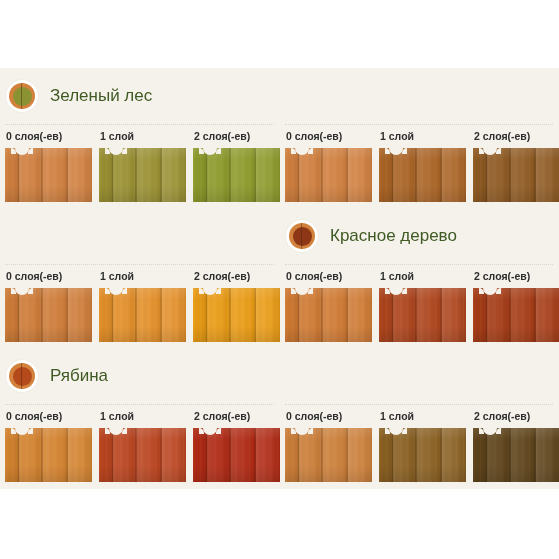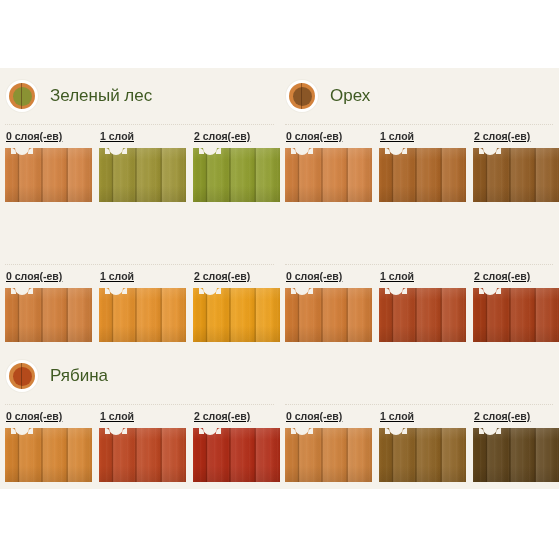--- a/index.html
+++ b/index.html
@@ -125,21 +125,20 @@
     position: absolute;
     left: 5px;
     top: 62px;
     width: 274px;
     display: flex;
     gap: 7px;
   }
   .coat {
     width: 87px;
     flex: 0 0 87px;
-    text-decoration: underline;
   }
   .coat-label {
     font-size: 10.5px;
     line-height: 13px;
     font-weight: bold;
     color: #2e2e2e;
     margin: 0 0 5px 1px;
     white-space: nowrap;
   }
 
@@ -257,94 +256,94 @@
               <span class="planks"></span>
               <span class="grain"></span>
               <span class="shade"></span>
               <span class="notch" style="background: rgb(245, 242, 235);"></span>
             </div>
           </div>
         </div>
       </div>
 
       <div class="group">
+        <div class="rule" style="border-top-color: rgb(221, 215, 203);"></div>
+        <div class="coats">
+          <div class="coat">
+            <div class="coat-label" style="color: rgb(46, 46, 46);">0 слоя(-ев)</div>
+            <div class="swatch" style="background: rgb(209, 128, 63);">
+              <span class="planks"></span>
+              <span class="grain"></span>
+              <span class="shade"></span>
+              <span class="notch" style="background: rgb(245, 242, 235);"></span>
+            </div>
+          </div>
+          <div class="coat">
+            <div class="coat-label" style="color: rgb(46, 46, 46);">1 слой</div>
+            <div class="swatch" style="background: rgb(171, 101, 38);">
+              <span class="planks"></span>
+              <span class="grain"></span>
+              <span class="shade"></span>
+              <span class="notch" style="background: rgb(245, 242, 235);"></span>
+            </div>
+          </div>
+          <div class="coat">
+            <div class="coat-label" style="color: rgb(46, 46, 46);">2 слоя(-ев)</div>
+            <div class="swatch" style="background: rgb(143, 90, 34);">
+              <span class="planks"></span>
+              <span class="grain"></span>
+              <span class="shade"></span>
+              <span class="notch" style="background: rgb(245, 242, 235);"></span>
+            </div>
+          </div>
+        </div>
+      </div>
+
+      <div class="group">
+        <div class="rule" style="border-top-color: rgb(221, 215, 203);"></div>
+        <div class="coats">
+          <div class="coat">
+            <div class="coat-label" style="color: rgb(46, 46, 46);">0 слоя(-ев)</div>
+            <div class="swatch" style="background: rgb(207, 124, 56);">
+              <span class="planks"></span>
+              <span class="grain"></span>
+              <span class="shade"></span>
+              <span class="notch" style="background: rgb(245, 242, 235);"></span>
+            </div>
+          </div>
+          <div class="coat">
+            <div class="coat-label" style="color: rgb(46, 46, 46);">1 слой</div>
+            <div class="swatch" style="background: rgb(228, 144, 42);">
+              <span class="planks"></span>
+              <span class="grain"></span>
+              <span class="shade"></span>
+              <span class="notch" style="background: rgb(245, 242, 235);"></span>
+            </div>
+          </div>
+          <div class="coat">
+            <div class="coat-label" style="color: rgb(46, 46, 46);">2 слоя(-ев)</div>
+            <div class="swatch" style="background: rgb(234, 156, 21);">
+              <span class="planks"></span>
+              <span class="grain"></span>
+              <span class="shade"></span>
+              <span class="notch" style="background: rgb(245, 242, 235);"></span>
+            </div>
+          </div>
+        </div>
+      </div>
+
+      <div class="group">
         <div class="group-head">
           <span class="dot">
             <span class="ring" style="background: rgb(210, 130, 60);">
-              <span class="core" style="background: rgb(138, 86, 38);"></span>
+              <span class="core" style="background: rgb(141, 55, 22);"></span>
             </span>
           </span>
-          <span class="group-name" style="color: rgb(63, 90, 34);">Орех</span>
-        </div>
-        <div class="rule" style="border-top-color: rgb(221, 215, 203);"></div>
-        <div class="coats">
-          <div class="coat">
-            <div class="coat-label" style="color: rgb(46, 46, 46);">0 слоя(-ев)</div>
-            <div class="swatch" style="background: rgb(209, 128, 63);">
-              <span class="planks"></span>
-              <span class="grain"></span>
-              <span class="shade"></span>
-              <span class="notch" style="background: rgb(245, 242, 235);"></span>
-            </div>
-          </div>
-          <div class="coat">
-            <div class="coat-label" style="color: rgb(46, 46, 46);">1 слой</div>
-            <div class="swatch" style="background: rgb(171, 101, 38);">
-              <span class="planks"></span>
-              <span class="grain"></span>
-              <span class="shade"></span>
-              <span class="notch" style="background: rgb(245, 242, 235);"></span>
-            </div>
-          </div>
-          <div class="coat">
-            <div class="coat-label" style="color: rgb(46, 46, 46);">2 слоя(-ев)</div>
-            <div class="swatch" style="background: rgb(143, 90, 34);">
-              <span class="planks"></span>
-              <span class="grain"></span>
-              <span class="shade"></span>
-              <span class="notch" style="background: rgb(245, 242, 235);"></span>
-            </div>
-          </div>
-        </div>
-      </div>
-
-      <div class="group">
-        <div class="rule" style="border-top-color: rgb(221, 215, 203);"></div>
-        <div class="coats">
-          <div class="coat">
-            <div class="coat-label" style="color: rgb(46, 46, 46);">0 слоя(-ев)</div>
-            <div class="swatch" style="background: rgb(207, 124, 56);">
-              <span class="planks"></span>
-              <span class="grain"></span>
-              <span class="shade"></span>
-              <span class="notch" style="background: rgb(245, 242, 235);"></span>
-            </div>
-          </div>
-          <div class="coat">
-            <div class="coat-label" style="color: rgb(46, 46, 46);">1 слой</div>
-            <div class="swatch" style="background: rgb(228, 144, 42);">
-              <span class="planks"></span>
-              <span class="grain"></span>
-              <span class="shade"></span>
-              <span class="notch" style="background: rgb(245, 242, 235);"></span>
-            </div>
-          </div>
-          <div class="coat">
-            <div class="coat-label" style="color: rgb(46, 46, 46);">2 слоя(-ев)</div>
-            <div class="swatch" style="background: rgb(234, 156, 21);">
-              <span class="planks"></span>
-              <span class="grain"></span>
-              <span class="shade"></span>
-              <span class="notch" style="background: rgb(245, 242, 235);"></span>
-            </div>
-          </div>
-        </div>
-      </div>
-
-      <div class="group">
+          <span class="group-name" style="color: rgb(63, 90, 34);">Красное дерево</span>
+        </div>
         <div class="rule" style="border-top-color: rgb(221, 215, 203);"></div>
         <div class="coats">
           <div class="coat">
             <div class="coat-label" style="color: rgb(46, 46, 46);">0 слоя(-ев)</div>
             <div class="swatch" style="background: rgb(208, 122, 51);">
               <span class="planks"></span>
               <span class="grain"></span>
               <span class="shade"></span>
               <span class="notch" style="background: rgb(245, 242, 235);"></span>
             </div>

